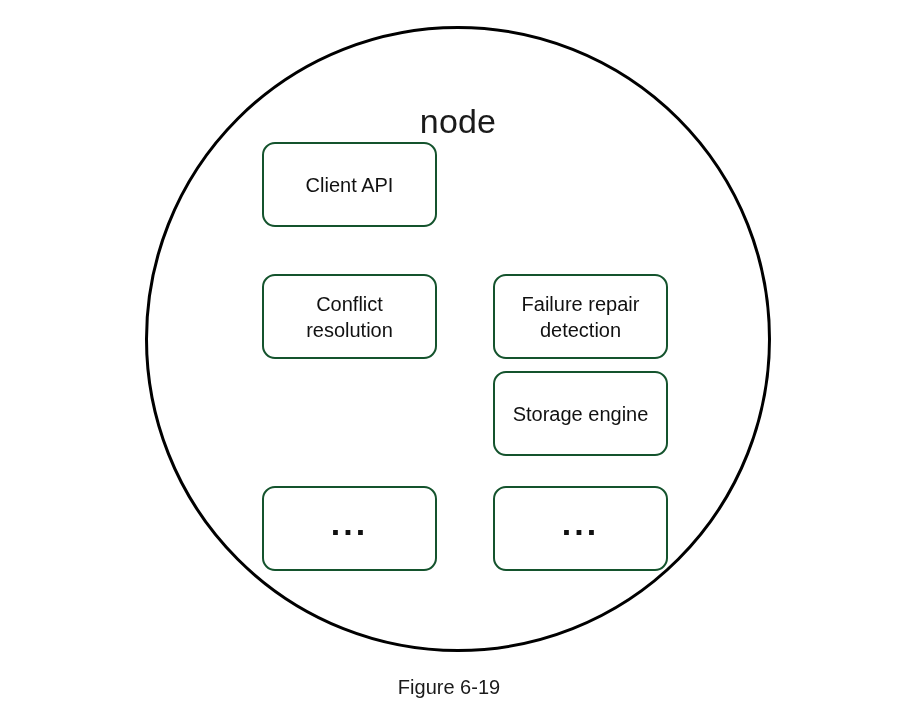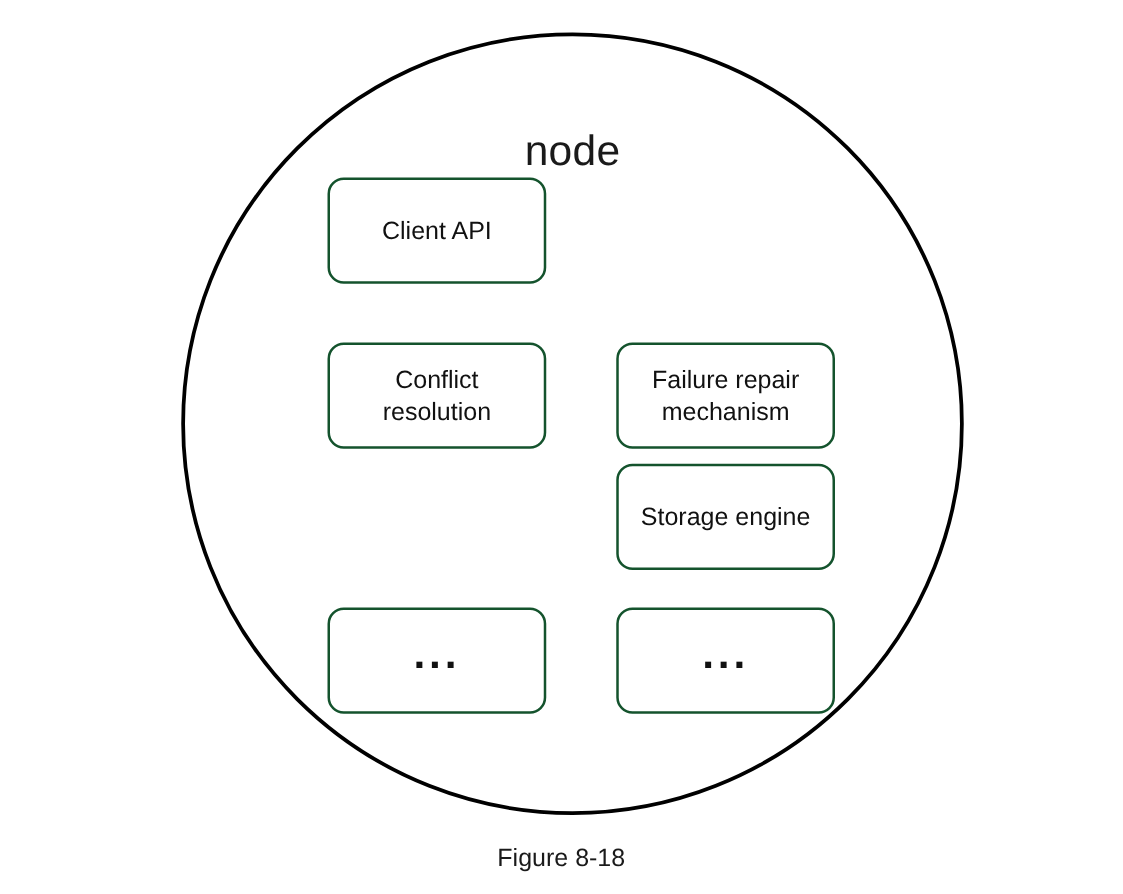--- a/index.html
+++ b/index.html
@@ -121,23 +121,23 @@
     <div class="comp-box col-left row-0">Client API</div>
 
     <div class="comp-box col-left row-1">Conflict
 resolution</div>
 
 
     <div class="comp-box col-left row-3 ellipsis">...</div>
 
 
     <div class="comp-box col-right row-1">Failure repair
-mechanism</div>
+detection</div>
 
     <div class="comp-box col-right row-2">Storage engine</div>
 
     <div class="comp-box col-right row-3 ellipsis">...</div>
 
   </div>
 
-  <div class="figure-caption">Figure 8-18</div>
+  <div class="figure-caption">Figure 6-19</div>
 
 </div>
 
 </body></html>

